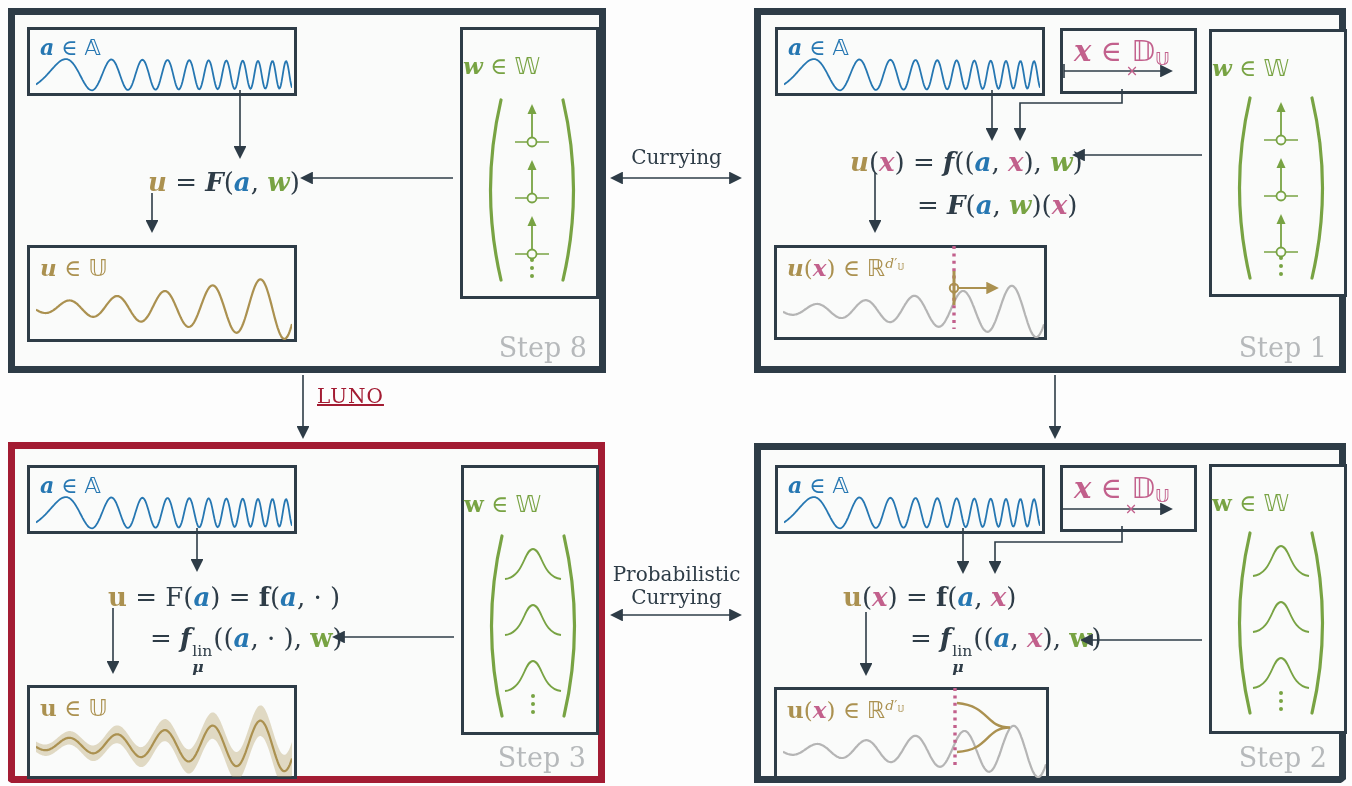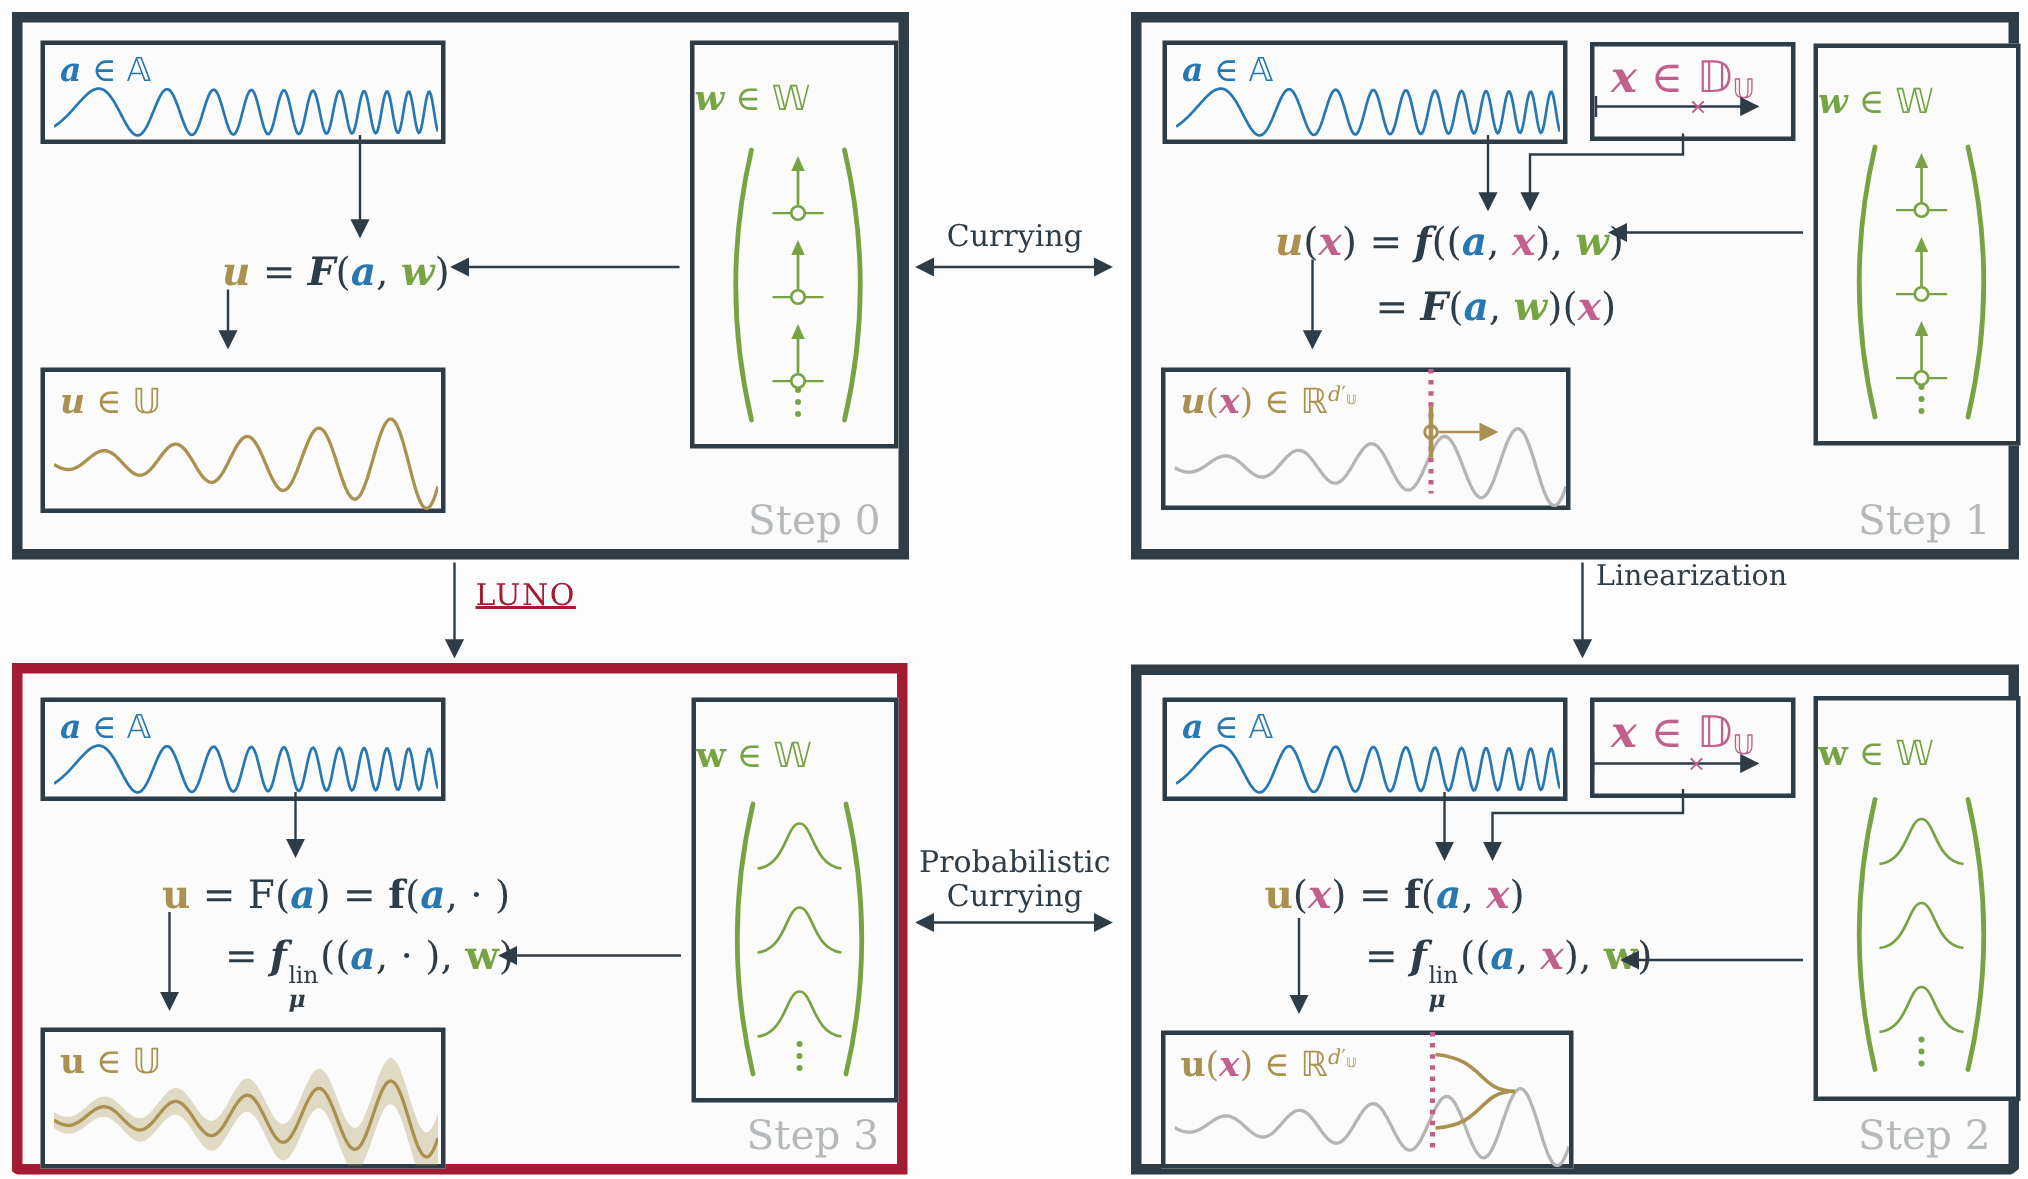--- a/index.html
+++ b/index.html
@@ -81,21 +81,21 @@
           <circle cx="55" cy="106" r="4.5" fill="#fafbfa" stroke="#78a343" stroke-width="1.8"></circle>
           <line x1="38" y1="162" x2="72" y2="162" stroke="#78a343" stroke-width="1.5"></line>
           <line x1="55" y1="157" x2="55" y2="133" stroke="#78a343" stroke-width="1.8"></line>
           <polygon points="55,124 50.5,134 59.5,134" fill="#78a343"></polygon>
           <circle cx="55" cy="162" r="4.5" fill="#fafbfa" stroke="#78a343" stroke-width="1.8"></circle>
           <circle cx="55" cy="168" r="2" fill="#78a343"></circle>
           <circle cx="55" cy="176" r="2" fill="#78a343"></circle>
           <circle cx="55" cy="184" r="2" fill="#78a343"></circle>
         </svg>
     </div>
-    <div class="steplabel">Step 0</div>
+    <div class="steplabel">Step 8</div>
   </section>
 
   <section class="panel" style="left:754px;top:8px;width:592px;height:365px;">
     <div class="ibox" style="left:14px;top:12px;width:270px;height:69px;">
       <div class="boxlabel"><span class="f-bi" style="color: rgb(38, 119, 178);">a</span><span style="color: rgb(38, 119, 178);"> ∈ </span><span class="f-bb" style="color: rgb(38, 119, 178);">𝔸</span></div>
       <svg class="wave" style="left:6px;top:24px;" width="256" height="40" viewBox="0 0 256 40">
           <path d="M0.0,30.4 L0.8,29.9 L1.6,29.3 L2.4,28.7 L3.2,28.1 L4.0,27.5 L4.8,26.8 L5.6,26.1 L6.4,25.4 L7.2,24.7 L8.0,23.9 L8.8,23.1 L9.6,22.3 L10.4,21.4 L11.2,20.6 L12.0,19.7 L12.8,18.8 L13.6,17.9 L14.4,17.0 L15.2,16.1 L16.0,15.2 L16.8,14.3 L17.6,13.4 L18.4,12.6 L19.2,11.7 L20.0,10.9 L20.8,10.1 L21.6,9.3 L22.4,8.6 L23.2,7.9 L24.0,7.3 L24.8,6.8 L25.6,6.3 L26.4,5.9 L27.2,5.6 L28.0,5.3 L28.8,5.1 L29.6,5.1 L30.4,5.1 L31.2,5.2 L32.0,5.5 L32.8,5.8 L33.6,6.3 L34.4,6.9 L35.2,7.5 L36.0,8.3 L36.8,9.2 L37.6,10.2 L38.4,11.3 L39.2,12.5 L40.0,13.7 L40.8,15.1 L41.6,16.5 L42.4,17.9 L43.2,19.4 L44.0,21.0 L44.8,22.5 L45.6,24.0 L46.4,25.6 L47.2,27.0 L48.0,28.5 L48.8,29.8 L49.6,31.1 L50.4,32.3 L51.2,33.3 L52.0,34.3 L52.8,35.0 L53.6,35.6 L54.4,36.0 L55.2,36.2 L56.0,36.3 L56.8,36.1 L57.6,35.7 L58.4,35.1 L59.2,34.3 L60.0,33.3 L60.8,32.1 L61.6,30.7 L62.4,29.2 L63.2,27.5 L64.0,25.8 L64.8,23.9 L65.6,21.9 L66.4,20.0 L67.2,18.0 L68.0,16.0 L68.8,14.2 L69.6,12.4 L70.4,10.8 L71.2,9.3 L72.0,8.0 L72.8,7.0 L73.6,6.2 L74.4,5.7 L75.2,5.5 L76.0,5.6 L76.8,6.0 L77.6,6.7 L78.4,7.7 L79.2,9.0 L80.0,10.5 L80.8,12.3 L81.6,14.3 L82.4,16.4 L83.2,18.6 L84.0,21.0 L84.8,23.3 L85.6,25.5 L86.4,27.7 L87.2,29.7 L88.0,31.5 L88.8,33.1 L89.6,34.3 L90.4,35.3 L91.2,35.8 L92.0,35.9 L92.8,35.7 L93.6,35.0 L94.4,34.0 L95.2,32.5 L96.0,30.8 L96.8,28.7 L97.6,26.4 L98.4,23.9 L99.2,21.3 L100.0,18.7 L100.8,16.2 L101.6,13.7 L102.4,11.5 L103.2,9.6 L104.0,8.0 L104.8,6.8 L105.6,6.1 L106.4,5.8 L107.2,6.0 L108.0,6.8 L108.8,8.0 L109.6,9.7 L110.4,11.8 L111.2,14.2 L112.0,16.8 L112.8,19.6 L113.6,22.5 L114.4,25.3 L115.2,28.0 L116.0,30.4 L116.8,32.4 L117.6,34.0 L118.4,35.1 L119.2,35.6 L120.0,35.6 L120.8,34.9 L121.6,33.7 L122.4,31.9 L123.2,29.6 L124.0,27.0 L124.8,24.1 L125.6,21.0 L126.4,18.0 L127.2,15.0 L128.0,12.3 L128.8,9.9 L129.6,8.0 L130.4,6.7 L131.2,6.1 L132.0,6.1 L132.8,6.9 L133.6,8.3 L134.4,10.3 L135.2,12.8 L136.0,15.7 L136.8,18.9 L137.6,22.2 L138.4,25.4 L139.2,28.5 L140.0,31.1 L140.8,33.2 L141.6,34.7 L142.4,35.4 L143.2,35.3 L144.0,34.5 L144.8,32.9 L145.6,30.7 L146.4,27.9 L147.2,24.7 L148.0,21.2 L148.8,17.8 L149.6,14.4 L150.4,11.5 L151.2,9.1 L152.0,7.3 L152.8,6.4 L153.6,6.3 L154.4,7.1 L155.2,8.8 L156.0,11.1 L156.8,14.1 L157.6,17.6 L158.4,21.2 L159.2,24.8 L160.0,28.2 L160.8,31.1 L161.6,33.4 L162.4,34.8 L163.2,35.3 L164.0,34.8 L164.8,33.4 L165.6,31.1 L166.4,28.1 L167.2,24.6 L168.0,20.8 L168.8,17.0 L169.6,13.4 L170.4,10.4 L171.2,8.1 L172.0,6.8 L172.8,6.4 L173.6,7.2 L174.4,8.9 L175.2,11.5 L176.0,14.9 L176.8,18.7 L177.6,22.7 L178.4,26.5 L179.2,29.9 L180.0,32.6 L180.8,34.4 L181.6,35.1 L182.4,34.6 L183.2,33.1 L184.0,30.5 L184.8,27.1 L185.6,23.2 L186.4,19.0 L187.2,15.1 L188.0,11.6 L188.8,8.8 L189.6,7.1 L190.4,6.6 L191.2,7.3 L192.0,9.2 L192.8,12.1 L193.6,15.8 L194.4,20.0 L195.2,24.3 L196.0,28.2 L196.8,31.5 L197.6,33.8 L198.4,34.9 L199.2,34.6 L200.0,33.1 L200.8,30.4 L201.6,26.8 L202.4,22.6 L203.2,18.2 L204.0,14.0 L204.8,10.5 L205.6,8.1 L206.4,6.8 L207.2,7.0 L208.0,8.6 L208.8,11.4 L209.6,15.2 L210.4,19.6 L211.2,24.1 L212.0,28.2 L212.8,31.6 L213.6,33.9 L214.4,34.8 L215.2,34.2 L216.0,32.1 L216.8,28.8 L217.6,24.6 L218.4,20.0 L219.2,15.5 L220.0,11.5 L220.8,8.6 L221.6,7.1 L222.4,7.1 L223.2,8.7 L224.0,11.6 L224.8,15.7 L225.6,20.3 L226.4,25.0 L227.2,29.3 L228.0,32.5 L228.8,34.3 L229.6,34.5 L230.4,33.1 L231.2,30.2 L232.0,26.1 L232.8,21.3 L233.6,16.5 L234.4,12.2 L235.2,9.0 L236.0,7.3 L236.8,7.2 L237.6,8.9 L238.4,12.2 L239.2,16.5 L240.0,21.4 L240.8,26.3 L241.6,30.4 L242.4,33.3 L243.2,34.5 L244.0,33.9 L244.8,31.5 L245.6,27.7 L246.4,22.9 L247.2,17.9 L248.0,13.2 L248.8,9.6 L249.6,7.5 L250.4,7.3 L251.2,9.0 L252.0,12.4 L252.8,16.9 L253.6,22.1 L254.4,27.0 L255.2,31.1 L256.0,33.7" fill="none" stroke="#2677b2" stroke-width="1.8"></path>
         </svg>
     </div>
     <div class="ibox" style="left:299px;top:13px;width:137px;height:66px;">
@@ -214,21 +214,20 @@
     <div class="steplabel">Step 2</div>
   </section>
 
   <div class="conlabel" style="left:604px;top:146px;width:145px;">Currying</div>
   <div class="conlabel" style="left:604px;top:563px;width:145px;">
     <div>Probabilistic</div>
     <div>Currying</div>
   </div>
   <div class="lunolabel" style="left:317px;top:384px;">LUNO</div>
   <div class="linlabel" style="left:1064px;top:373px;">
-    <div>Linearization</div>
   </div>
 
   <svg id="overlay" width="1352" height="786" viewBox="0 0 1352 786">
     <defs>
       <marker id="mD" viewBox="0 0 10 10" refX="8.5" refY="5" markerWidth="8" markerHeight="8" orient="auto-start-reverse">
           <path d="M0,0 L10,5 L0,10 z" class="mkD"></path>
         </marker>
       <marker id="mG" viewBox="0 0 10 10" refX="8.5" refY="5" markerWidth="7" markerHeight="7" orient="auto">
           <path d="M0,0 L10,5 L0,10 z" class="mkG"></path>
         </marker>

